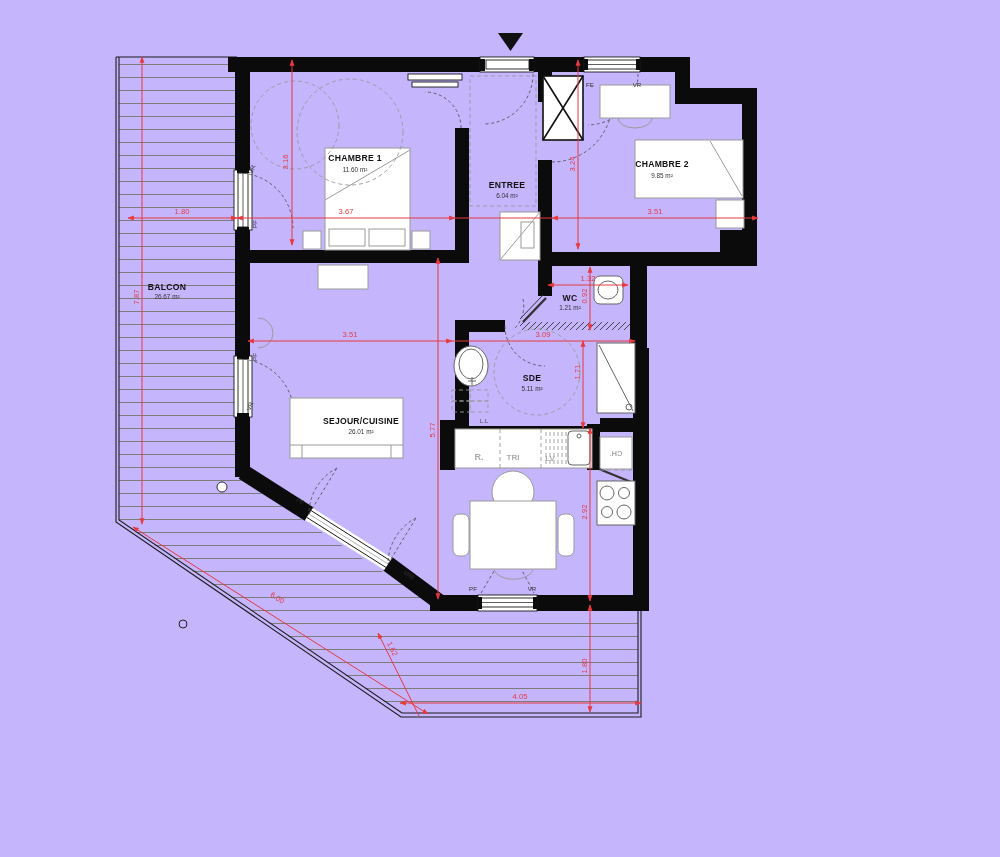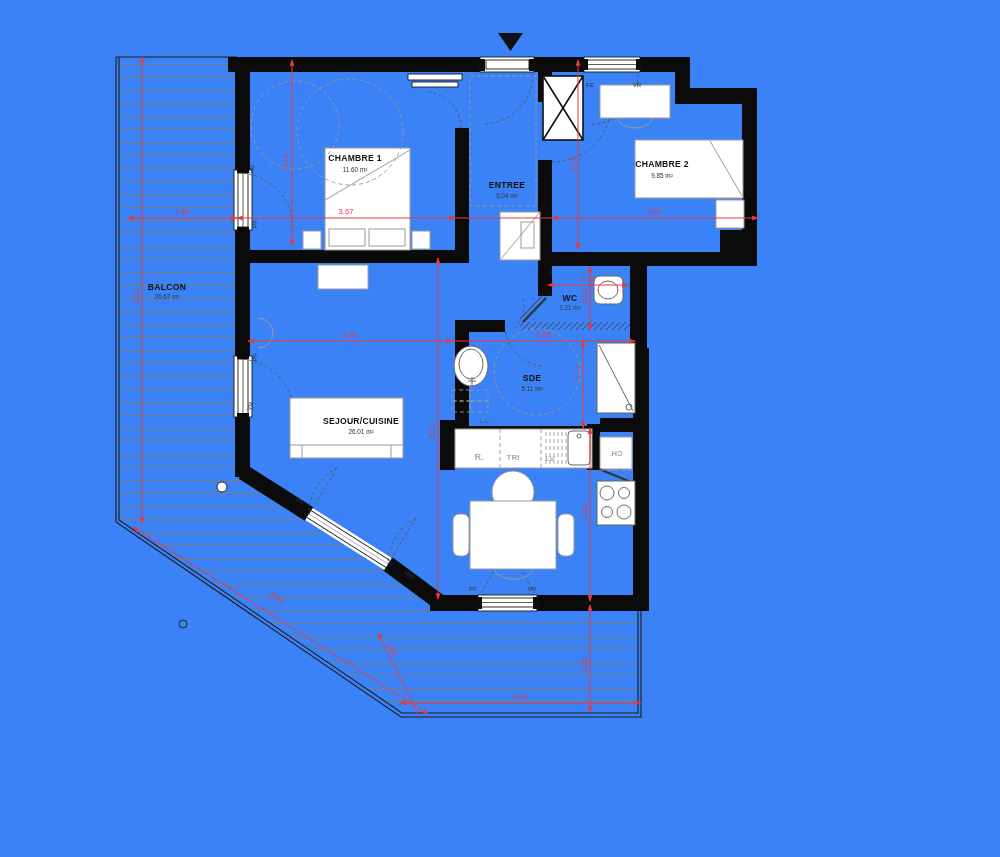--- a/index.html
+++ b/index.html
@@ -1,16 +1,16 @@
 <!DOCTYPE html>
 <html><head>
 <meta charset="utf-8">
 <style>
   html,body{margin:0;padding:0;background:#fff;}
-  .stage{position:relative;width:1000px;height:857px;background:#3b82f6;overflow:hidden;}
+  .stage{position:relative;width:1000px;height:857px;background:#c4b5fd;overflow:hidden;}
   svg text{font-family:"Liberation Sans", sans-serif;}
   .wall{fill:#0b0b0b;stroke:none;}
   .wline{stroke:#0b0b0b;stroke-width:16;fill:none;}
   .rail{stroke:#1c1c1c;stroke-width:1.1;fill:none;}
   .furn{fill:#fff;stroke:#9a9a9a;stroke-width:1;}
   .furnl{stroke:#9a9a9a;stroke-width:1;fill:none;}
   .fix{fill:#fff;stroke:#666;stroke-width:1;}
   .fixl{stroke:#666;stroke-width:1;fill:none;}
   .dash{fill:none;stroke:#555;stroke-width:.9;stroke-dasharray:3 2.6;}
   .dashg{fill:none;stroke:#999;stroke-width:.9;stroke-dasharray:4 3;}

